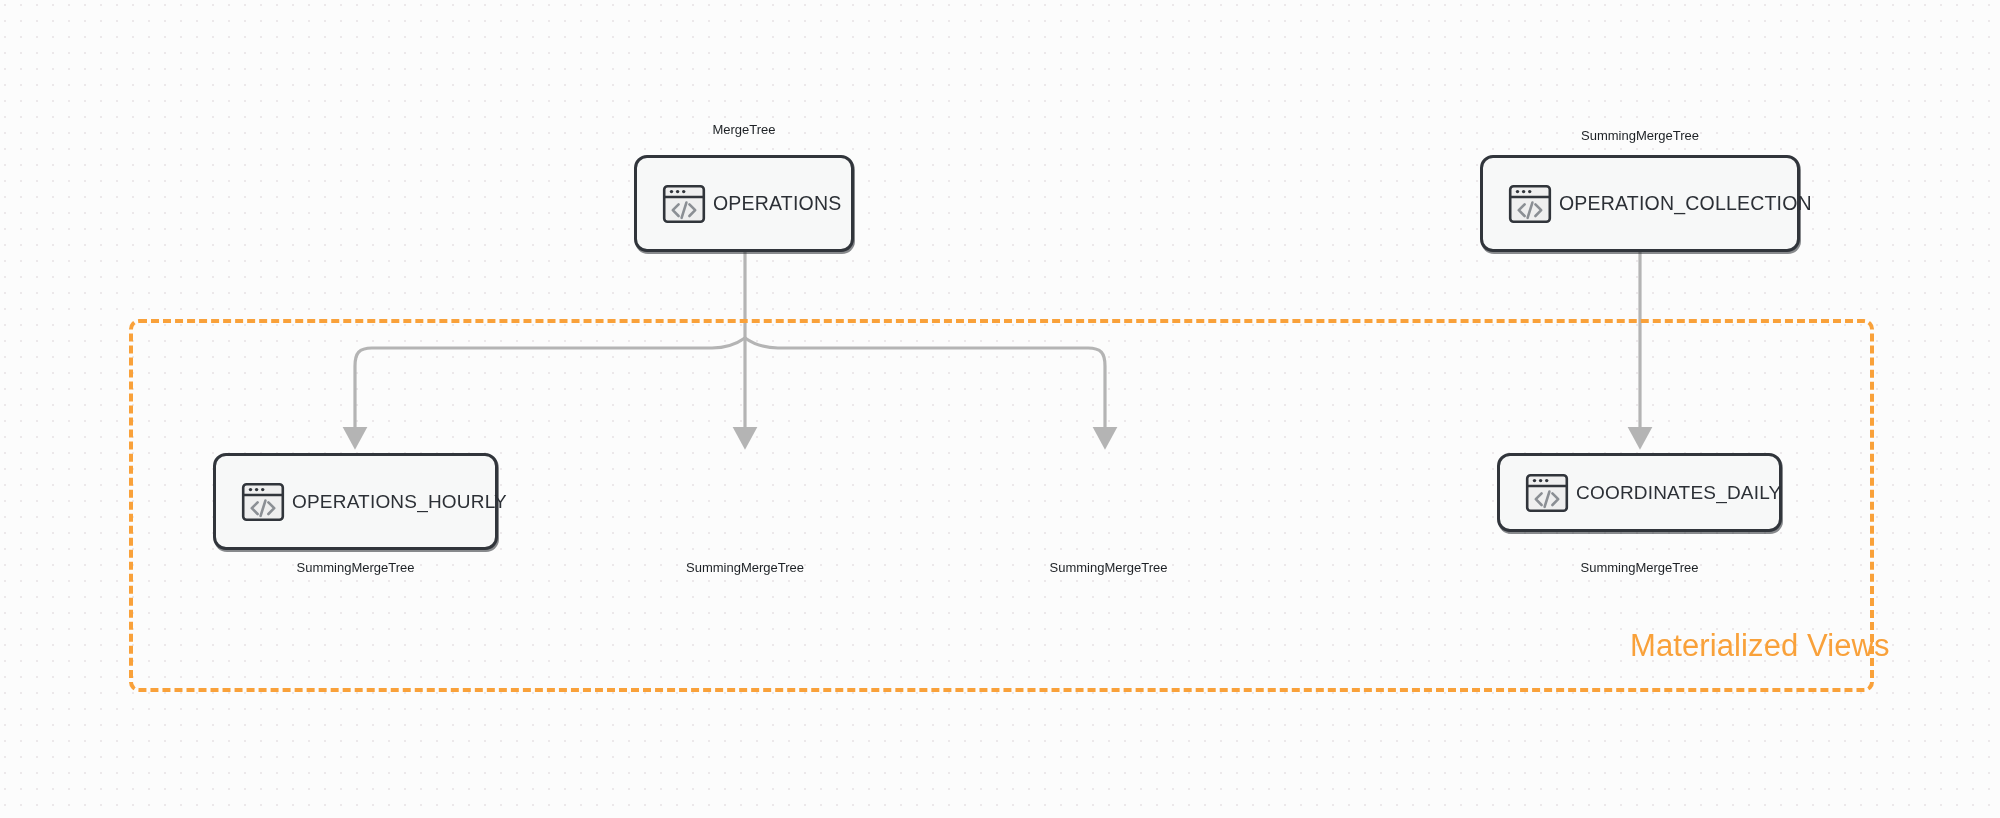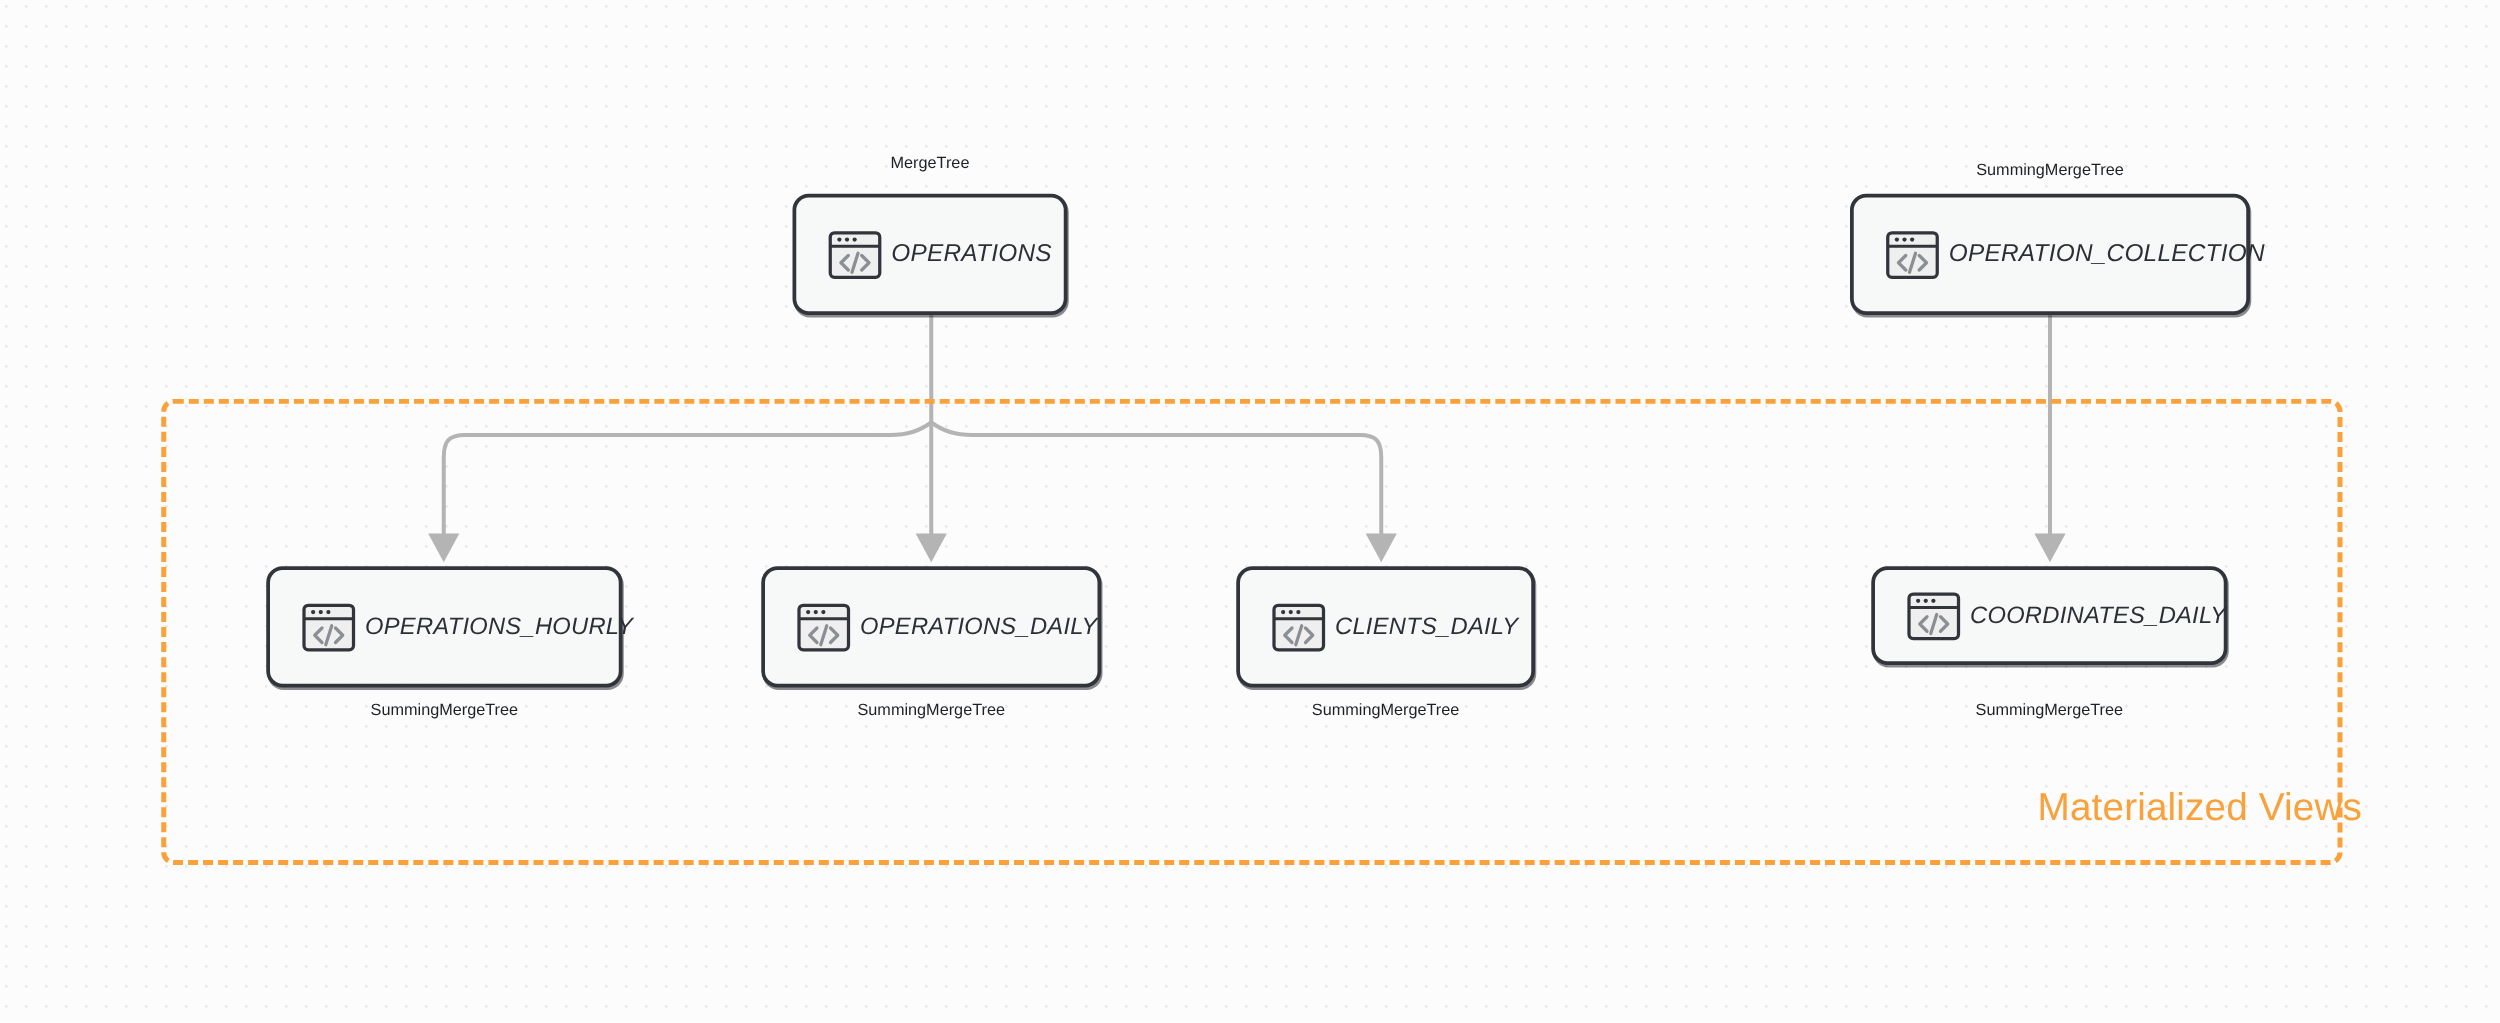--- a/index.html
+++ b/index.html
@@ -63,21 +63,20 @@
   .node .glyph {
     flex: 0 0 auto;
     margin-left: 24px;
     width: 46px;
     height: 46px;
     display: block;
   }
   .node .node-label {
     flex: 1 1 auto;
     text-align: center;
-    font-style: italic;
     font-size: 19px;
     color: #2c3036;
     letter-spacing: 0.2px;
     padding: 0 14px 0 6px;
     white-space: nowrap;
   }
   .node.big .node-label { font-size: 19.5px; }
 
   
   .engine-caption {
@@ -158,48 +157,22 @@
       <circle cx="16.6" cy="10.6" r="1.7" fill="#31353b"></circle>
       <circle cx="22.7" cy="10.6" r="1.7" fill="#31353b"></circle>
       <path d="M 17.6 23.4 L 11.8 29.2 L 17.6 35" fill="none" stroke="#8b8f94" stroke-width="2.6" stroke-linecap="round" stroke-linejoin="round"></path>
       <path d="M 28.4 23.4 L 34.2 29.2 L 28.4 35" fill="none" stroke="#8b8f94" stroke-width="2.6" stroke-linecap="round" stroke-linejoin="round"></path>
       <path d="M 25.4 21.6 L 20.6 36.8" fill="none" stroke="#8b8f94" stroke-width="2.6" stroke-linecap="round"></path>
     </svg>
     <span class="node-label">OPERATION_COLLECTION</span>
   </div>
   <div class="engine-caption" style="left:213px; top:560px; width:285px;">SummingMergeTree</div>
 
-  <div class="node" style="left:609px; top:453px; width:272px; height:97px;">
-    <svg class="glyph" viewBox="0 0 46 46" xmlns="http://www.w3.org/2000/svg">
-      <rect x="3.2" y="5.2" width="39.6" height="35.6" rx="3.4" fill="#efefef" stroke="#31353b" stroke-width="2.6"></rect>
-      <path d="M 3.2 16 H 42.8" stroke="#31353b" stroke-width="2.4"></path>
-      <circle cx="10.5" cy="10.6" r="1.7" fill="#31353b"></circle>
-      <circle cx="16.6" cy="10.6" r="1.7" fill="#31353b"></circle>
-      <circle cx="22.7" cy="10.6" r="1.7" fill="#31353b"></circle>
-      <path d="M 17.6 23.4 L 11.8 29.2 L 17.6 35" fill="none" stroke="#8b8f94" stroke-width="2.6" stroke-linecap="round" stroke-linejoin="round"></path>
-      <path d="M 28.4 23.4 L 34.2 29.2 L 28.4 35" fill="none" stroke="#8b8f94" stroke-width="2.6" stroke-linecap="round" stroke-linejoin="round"></path>
-      <path d="M 25.4 21.6 L 20.6 36.8" fill="none" stroke="#8b8f94" stroke-width="2.6" stroke-linecap="round"></path>
-    </svg>
-    <span class="node-label">OPERATIONS_DAILY</span>
-  </div>
   <div class="engine-caption" style="left:609px; top:560px; width:272px;">SummingMergeTree</div>
 
-  <div class="node" style="left:989px; top:453px; width:239px; height:97px;">
-    <svg class="glyph" viewBox="0 0 46 46" xmlns="http://www.w3.org/2000/svg">
-      <rect x="3.2" y="5.2" width="39.6" height="35.6" rx="3.4" fill="#efefef" stroke="#31353b" stroke-width="2.6"></rect>
-      <path d="M 3.2 16 H 42.8" stroke="#31353b" stroke-width="2.4"></path>
-      <circle cx="10.5" cy="10.6" r="1.7" fill="#31353b"></circle>
-      <circle cx="16.6" cy="10.6" r="1.7" fill="#31353b"></circle>
-      <circle cx="22.7" cy="10.6" r="1.7" fill="#31353b"></circle>
-      <path d="M 17.6 23.4 L 11.8 29.2 L 17.6 35" fill="none" stroke="#8b8f94" stroke-width="2.6" stroke-linecap="round" stroke-linejoin="round"></path>
-      <path d="M 28.4 23.4 L 34.2 29.2 L 28.4 35" fill="none" stroke="#8b8f94" stroke-width="2.6" stroke-linecap="round" stroke-linejoin="round"></path>
-      <path d="M 25.4 21.6 L 20.6 36.8" fill="none" stroke="#8b8f94" stroke-width="2.6" stroke-linecap="round"></path>
-    </svg>
-    <span class="node-label">CLIENTS_DAILY</span>
-  </div>
   <div class="engine-caption" style="left:989px; top:560px; width:239px;">SummingMergeTree</div>
 
   <div class="node" style="left:1497px; top:453px; width:285px; height:79px;">
     <svg class="glyph" viewBox="0 0 46 46" xmlns="http://www.w3.org/2000/svg">
       <rect x="3.2" y="5.2" width="39.6" height="35.6" rx="3.4" fill="#efefef" stroke="#31353b" stroke-width="2.6"></rect>
       <path d="M 3.2 16 H 42.8" stroke="#31353b" stroke-width="2.4"></path>
       <circle cx="10.5" cy="10.6" r="1.7" fill="#31353b"></circle>
       <circle cx="16.6" cy="10.6" r="1.7" fill="#31353b"></circle>
       <circle cx="22.7" cy="10.6" r="1.7" fill="#31353b"></circle>
       <path d="M 17.6 23.4 L 11.8 29.2 L 17.6 35" fill="none" stroke="#8b8f94" stroke-width="2.6" stroke-linecap="round" stroke-linejoin="round"></path>

